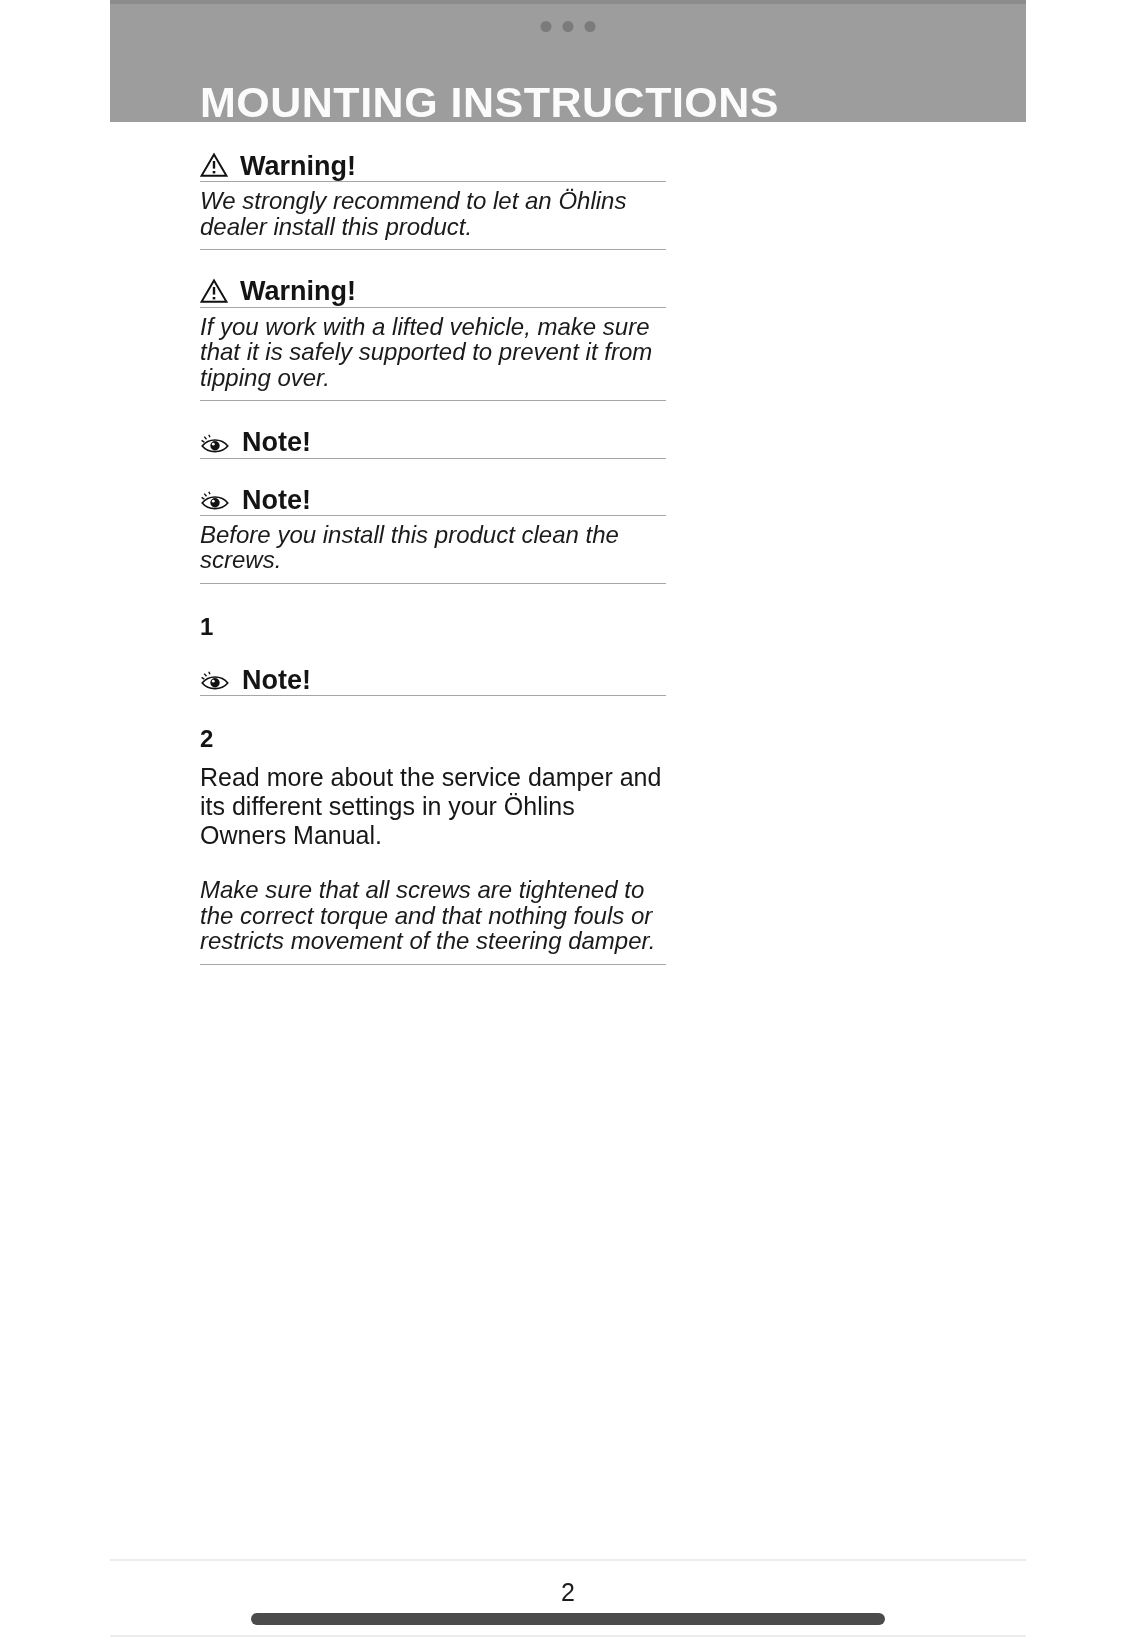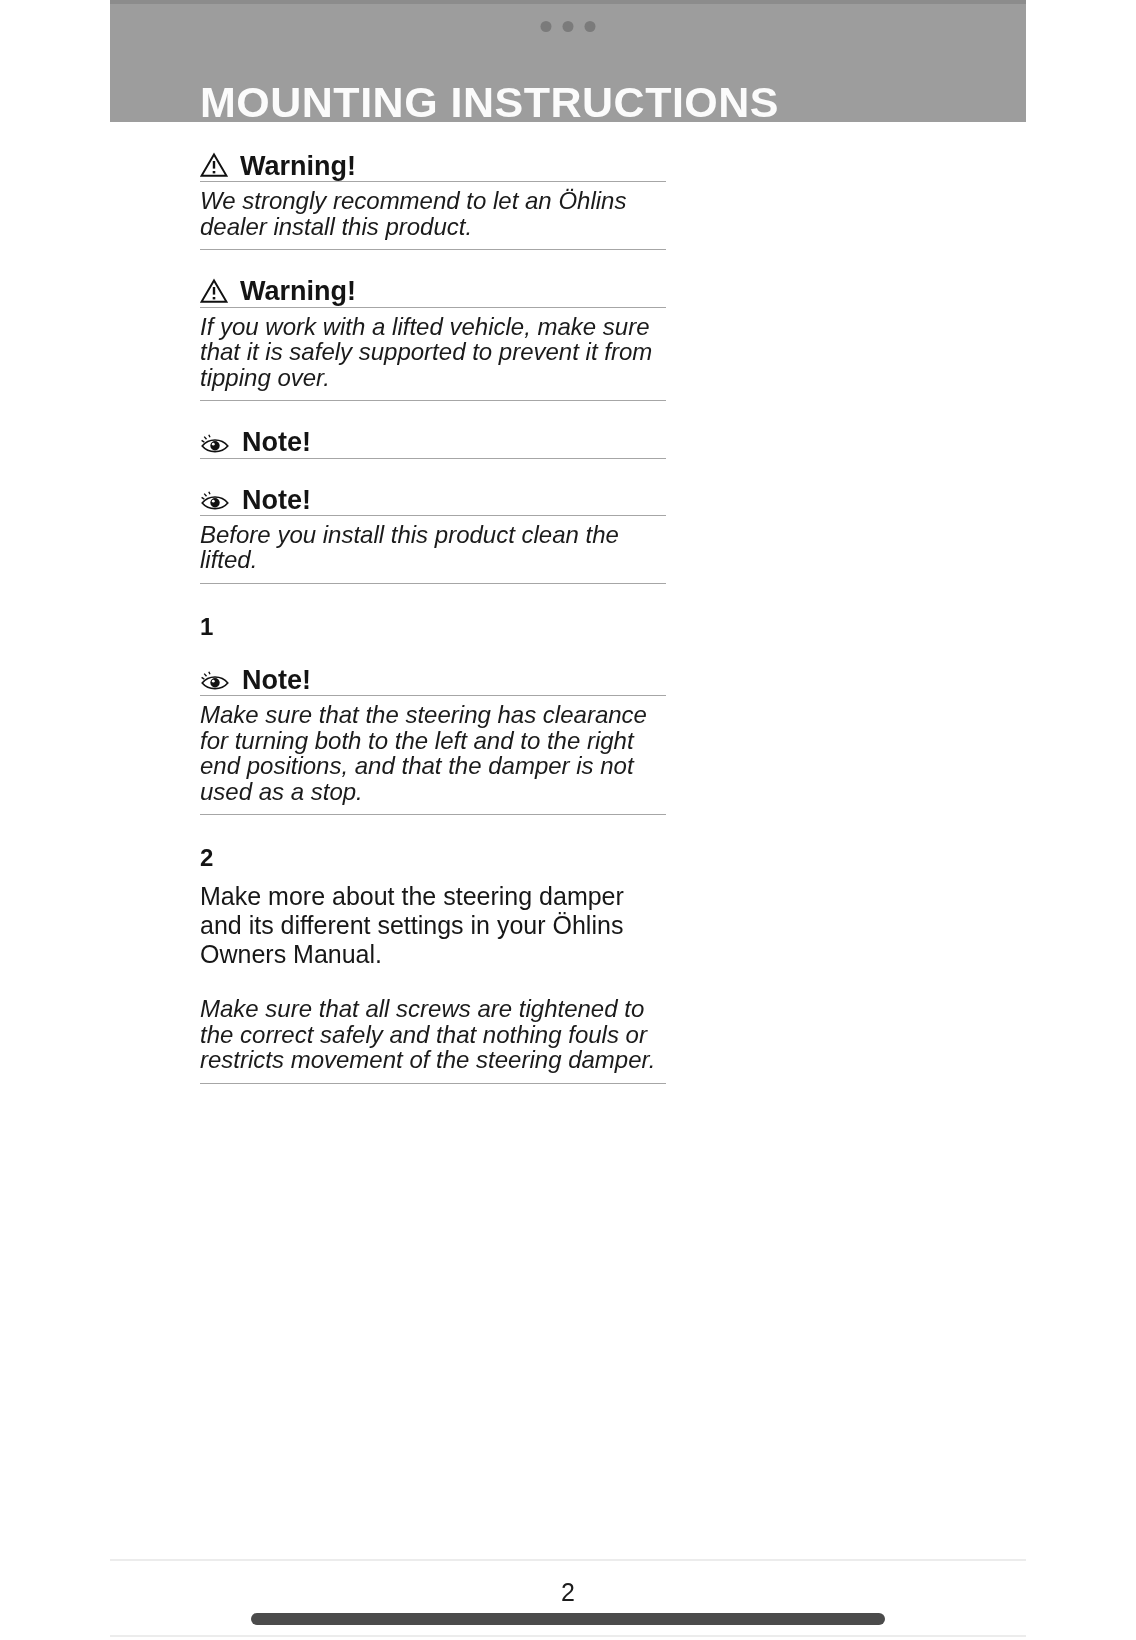--- a/index.html
+++ b/index.html
@@ -187,49 +187,48 @@
         <span class="icon">
           <svg width="30" height="22" viewBox="0 0 30 22">
             <path d="M6.5 6.2 L4.2 3.6 M10 4.2 L8.8 1.8 M4.3 9.2 L1.6 7.4" stroke="#111" stroke-width="1.4" fill="none"></path>
             <path d="M2.2 13 C8.5 5 21.5 5 27.8 13 C21.5 20.5 8.5 20.5 2.2 13 Z" fill="none" stroke="#111" stroke-width="1.6"></path>
             <circle cx="15" cy="12.8" r="4.7" fill="#111"></circle>
             <circle cx="13.3" cy="11.2" r="1.4" fill="#fff"></circle>
           </svg>
         </span>
         <span class="adm-title">Note!</span>
       </div>
-      <p class="adm-body">Before you install this product clean the lifted.</p>
+      <p class="adm-body">Before you install this product clean the screws.</p>
     </section>
 
     <section class="section step">
       <div class="step-number">1</div>
     </section>
 
     <section class="section admonition">
       <div class="adm-heading">
         <span class="icon">
           <svg width="30" height="22" viewBox="0 0 30 22">
             <path d="M6.5 6.2 L4.2 3.6 M10 4.2 L8.8 1.8 M4.3 9.2 L1.6 7.4" stroke="#111" stroke-width="1.4" fill="none"></path>
             <path d="M2.2 13 C8.5 5 21.5 5 27.8 13 C21.5 20.5 8.5 20.5 2.2 13 Z" fill="none" stroke="#111" stroke-width="1.6"></path>
             <circle cx="15" cy="12.8" r="4.7" fill="#111"></circle>
             <circle cx="13.3" cy="11.2" r="1.4" fill="#fff"></circle>
           </svg>
         </span>
         <span class="adm-title">Note!</span>
       </div>
-      <p class="adm-body">Make sure that the steering has clearance for turning both to the left and to the right end positions, and that the damper is not used as a stop.</p>
     </section>
 
     <section class="section step">
       <div class="step-number">2</div>
-      <p class="step-body">Make more about the steering damper and its different settings in your Öhlins Owners Manual.</p>
-    </section>
-
-    <section class="section admonition">
-      <p class="adm-body">Make sure that all screws are tightened to the correct safely and that nothing fouls or restricts movement of the steering damper.</p>
+      <p class="step-body">Read more about the service damper and its different settings in your Öhlins Owners Manual.</p>
+    </section>
+
+    <section class="section admonition">
+      <p class="adm-body">Make sure that all screws are tightened to the correct torque and that nothing fouls or restricts movement of the steering damper.</p>
     </section>
 
   </main>
 
   <div class="footer-line-top"></div>
   <div class="page-number">2</div>
   <div class="home-indicator"></div>
   <div class="footer-line-bottom"></div>
 
 </div>

